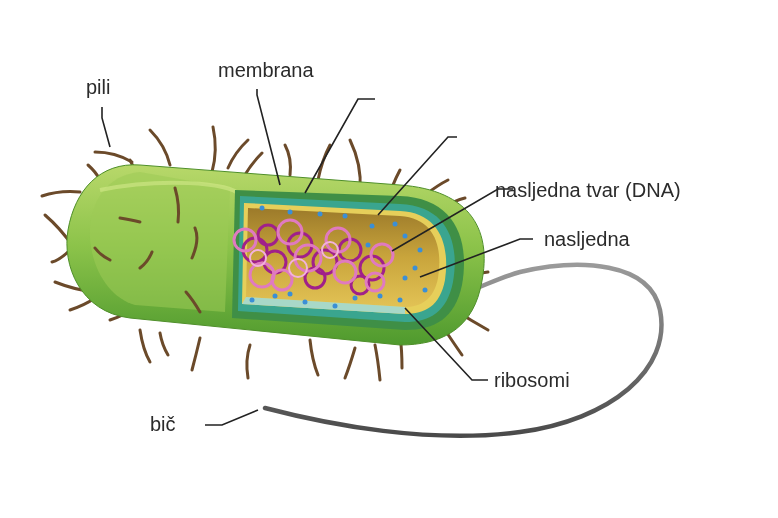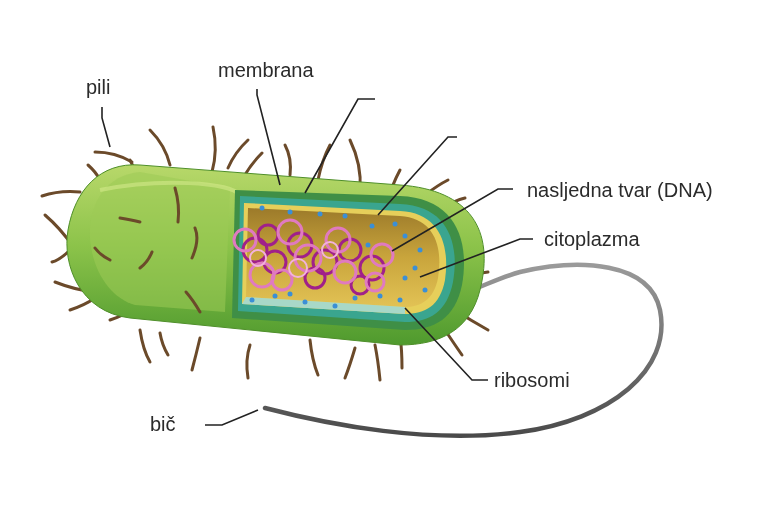--- a/index.html
+++ b/index.html
@@ -152,17 +152,17 @@
       <path d="M457,137 L448,137 L378,215"></path>
       <path d="M513,189 L498,189 L392,251"></path>
       <path d="M533,239 L520,239 L420,277"></path>
       <path d="M488,380 L472,380 L405,308"></path>
       <path d="M205,425 L222,425 L258,410"></path>
     </g>
   </svg>
 
   <div class="label" style="left:86px;top:77px;">pili</div>
   <div class="label" style="left:218px;top:60px;">membrana</div>
-  <div class="label" style="left:527px;top:180px;">nasljedna tvar (DNA)</div>
-  <div class="label" style="left:544px;top:229px;">citoplazma</div>
+  <div class="label" style="left:495px;top:180px;">nasljedna tvar (DNA)</div>
+  <div class="label" style="left:544px;top:229px;">nasljedna</div>
   <div class="label" style="left:494px;top:370px;text-align:right;">ribosomi</div>
   <div class="label" style="left:150px;top:414px;">bič</div>
 </div>
 
 </body></html>

